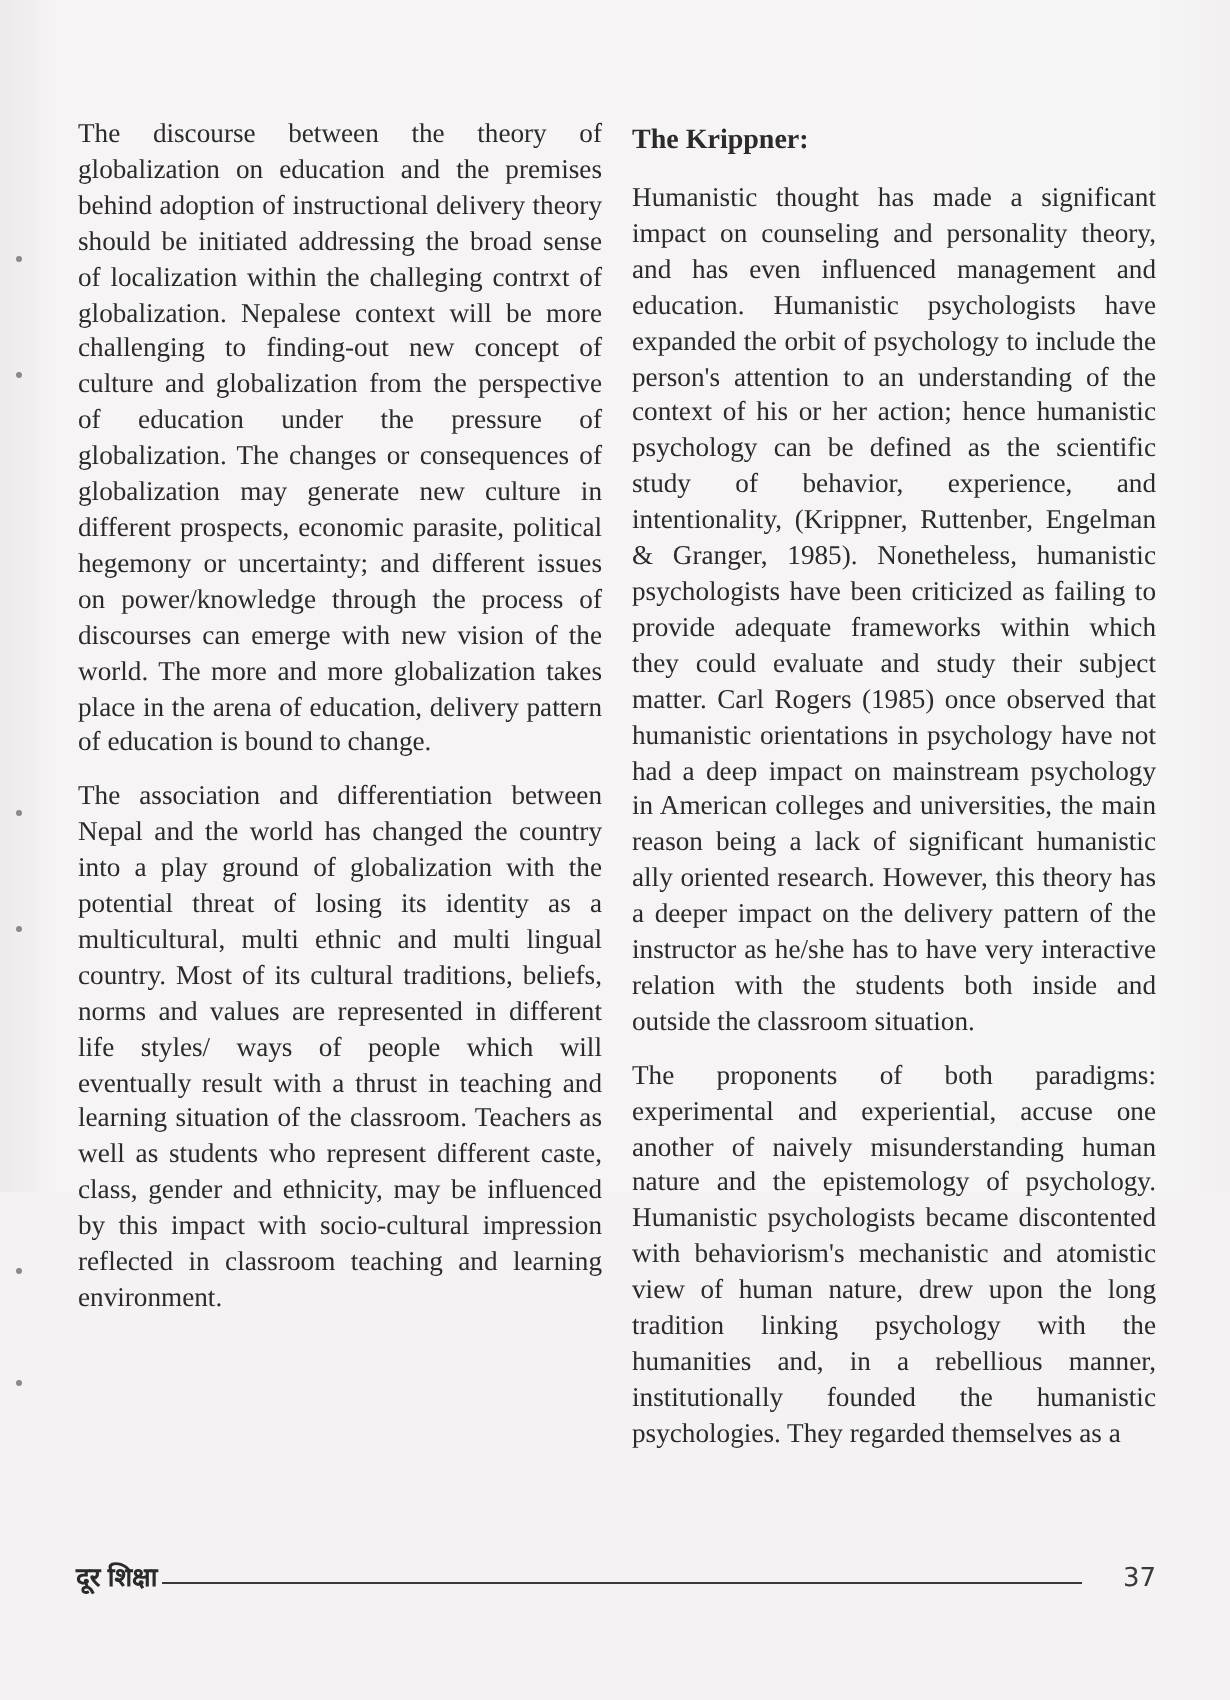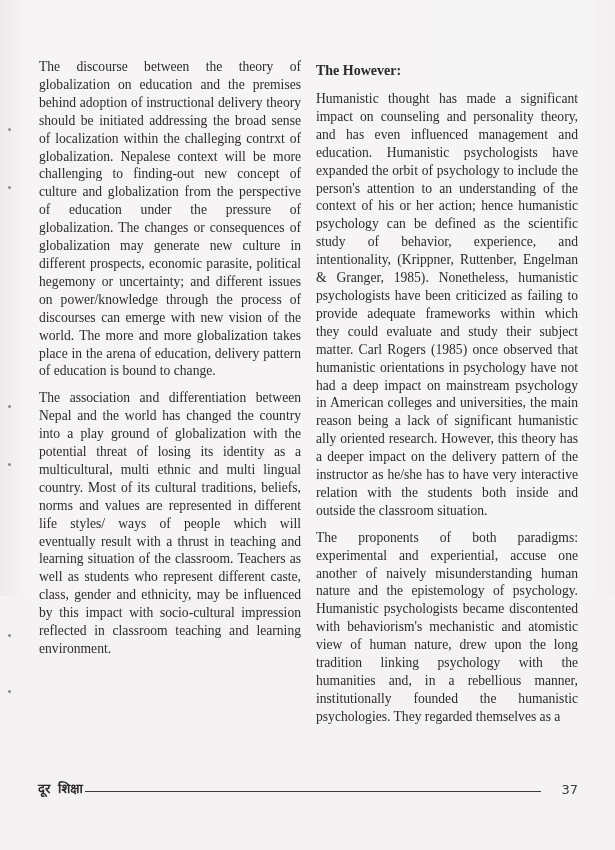--- a/index.html
+++ b/index.html
@@ -28,21 +28,21 @@
     }
     .margin-dot {
       position: absolute; width: 3px; height: 3px; background: #8a8a8a;
       border-radius: 50%; left: 8px;
     }
     .footer {
       position: absolute; left: 38px; top: 775px; width: 540px; height: 22px;
       display: flex; align-items: flex-end;
     }
     .footer .journal {
-      font-family: Liberation Mono, monospace; font-weight: bold; font-size: 13px;
+      font-family: Liberation Sans, sans-serif; font-weight: bold; font-size: 13px;
       color: #2a2a2a; white-space: nowrap;
     }
     .footer .rule {
       flex: 1; border-bottom: 1.5px solid #3a3a3a; margin: 0 10px 5px 2px;
     }
     .footer .pageno {
       font-family: "DejaVu Sans", sans-serif; font-size: 13px; color: #3a3a3a;
       margin-left: 10px;
     }
   </style>
@@ -57,21 +57,21 @@
   <span class="margin-dot" style="top:463px;"></span>
   <span class="margin-dot" style="top:634px;"></span>
   <span class="margin-dot" style="top:690px;"></span>
 
   <div class="col left">
     <p>The discourse between  the theory of globalization on education and the premises behind  adoption of instructional delivery theory should be initiated addressing the broad sense of localization within the challeging contrxt of globalization. Nepalese context will be more challenging to finding-out new concept of culture and globalization from the perspective of education  under the pressure of globalization. The changes or consequences of globalization may generate new culture in different prospects, economic parasite, political hegemony or uncertainty; and different issues on power/knowledge through the process of discourses can emerge with new vision of the world. The more and more globalization takes place in the arena of education, delivery pattern of education is bound to change.</p>
     <p>The association and differentiation between Nepal and the world has changed the country  into a play ground of globalization with the potential threat of losing its identity as a multicultural, multi ethnic and multi lingual country. Most of its cultural traditions, beliefs, norms and values are represented in different life styles/ ways of people which will eventually result with a thrust in  teaching and learning situation of the classroom. Teachers as well as students who represent different caste, class, gender and ethnicity, may be influenced by this impact with socio-cultural impression reflected in classroom teaching and learning environment.</p>
   </div>
 
   <div class="col right">
-    <h3>The However:</h3>
+    <h3>The Krippner:</h3>
     <p>Humanistic thought has made a significant impact on counseling and personality theory, and has even influenced management and education. Humanistic psychologists have expanded the orbit of psychology to include the person's attention to an understanding of the context of his or her action; hence humanistic psychology can be defined as the scientific study of behavior, experience, and intentionality, (Krippner, Ruttenber, Engelman &amp; Granger, 1985). Nonetheless, humanistic psychologists have been criticized as failing to provide adequate frameworks within which they could evaluate and study their subject matter. Carl Rogers (1985) once observed that humanistic orientations in psychology have not had a deep impact on mainstream psychology in American colleges and universities, the main reason being a lack of significant humanistic ally oriented research. However, this theory has a deeper impact on the delivery pattern of the instructor as he/she has to have very interactive relation with the students both inside and outside the classroom situation.</p>
     <p>The proponents of both paradigms: experimental and experiential, accuse one another of naively misunderstanding human nature and the epistemology of psychology. Humanistic psychologists became discontented with behaviorism's mechanistic and atomistic view of human nature, drew upon the long tradition linking psychology with the humanities and, in a rebellious manner, institutionally founded the humanistic psychologies. They regarded themselves as a</p>
   </div>
 
   <div class="footer">
     <span class="journal">दूर शिक्षा</span>
     <span class="rule"></span>
     <span class="pageno">37</span>
   </div>
 </div>

